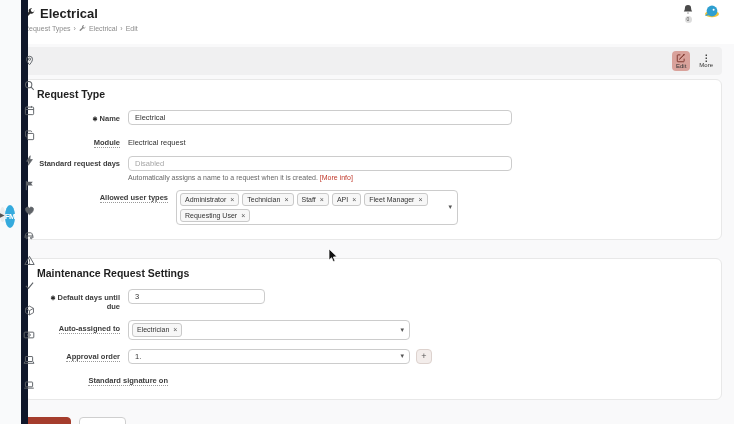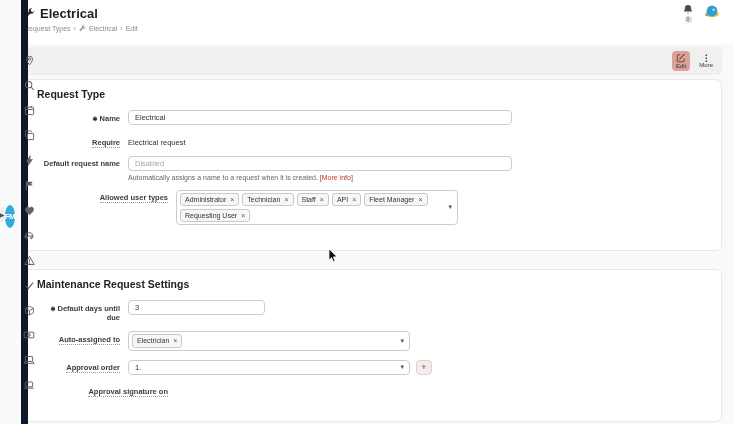--- a/index.html
+++ b/index.html
@@ -28,21 +28,21 @@
 
   .content { position:absolute; top:44px; left:0; width:722px; height:380px; background:#f9f9fa; }
 
   
   .toolbar { margin:3px 12px 0; background:#f0f0f1; border-radius:4px; height:28px; display:flex; justify-content:flex-end; align-items:center; padding:0 5px; gap:5px; }
   .tool-btn { display:flex; flex-direction:column; align-items:center; justify-content:center; border:none; background:transparent; font-family:inherit; font-size:6px; color:#333; cursor:pointer; border-radius:4px; padding:2px 4px 1px; line-height:1.2; }
   .tool-btn.edit { background:#d9a29b; }
   .tool-btn .more-glyph { font-size:9px; font-weight:bold; color:#333; line-height:8px; }
 
   
-  .card { background:#fff; border:1px solid #e8e8e8; border-radius:6px; margin:4px 12px 0; padding:8px 12px 23px; }
+  .card { background:#fff; border:1px solid #e8e8e8; border-radius:6px; margin:4px 12px 0; padding:8px 12px 12px; }
   .card.second { margin-top:18px; }
   .card-title { font-size:10.5px; font-weight:bold; color:#1f1f1f; margin-bottom:10px; }
 
   .row { display:flex; align-items:flex-start; margin-bottom:9px; }
   .row:last-child { margin-bottom:2px;margin-left:48px; }
   .lbl { width:91px; flex:0 0 91px; text-align:right; padding-right:8px; font-size:7.5px; font-weight:bold; color:#3c3c3c; padding-top:3.5px; line-height:1.25; }
   .lbl .txt-u { border-bottom:1px dotted #999; }
   .req { font-size:6px; margin-right:2px; color:#2b2b2b; }
   .ctrl { flex:1; }
 
@@ -229,28 +229,28 @@
       <div class="card-title">Request Type</div>
 
       <div class="row">
         <div class="lbl"><span class="req">✱</span><span>Name</span></div>
         <div class="ctrl">
           <input class="tb w-lg" type="text" value="Electrical" style="">
         </div>
       </div>
 
       <div class="row">
-        <div class="lbl"><span class="txt-u">Require</span></div>
+        <div class="lbl"><span class="txt-u">Module</span></div>
         <div class="ctrl">
           <div class="static-val">Electrical request</div>
         </div>
       </div>
 
       <div class="row">
-        <div class="lbl"><span>Default request name</span></div>
+        <div class="lbl"><span>Standard request days</span></div>
         <div class="ctrl">
           <input class="tb w-lg" type="text" placeholder="Disabled" style="">
           <div class="help"><span>Automatically assigns a name to a request when it is created.</span> <a>[More info]</a></div>
         </div>
       </div>
 
       <div class="row">
         <div class="lbl"><span class="txt-u">Allowed user types</span></div>
         <div class="ctrl">
           <div class="msel">
@@ -312,21 +312,21 @@
         <div class="ctrl approval-wrap">
           <div class="sel">
             <span>1.</span>
             <span class="caret">▾</span>
           </div>
           <button class="plus-btn">+</button>
         </div>
       </div>
 
       <div class="row">
-        <div class="lbl"><span class="txt-u">Approval signature on</span></div>
+        <div class="lbl"><span class="txt-u">Standard signature on</span></div>
       </div>
     </div>
 
     <div class="actions">
       <button class="btn btn-save">Save</button>
       <button class="btn btn-back">Back</button>
     </div>
 
   </div>
 </div>

